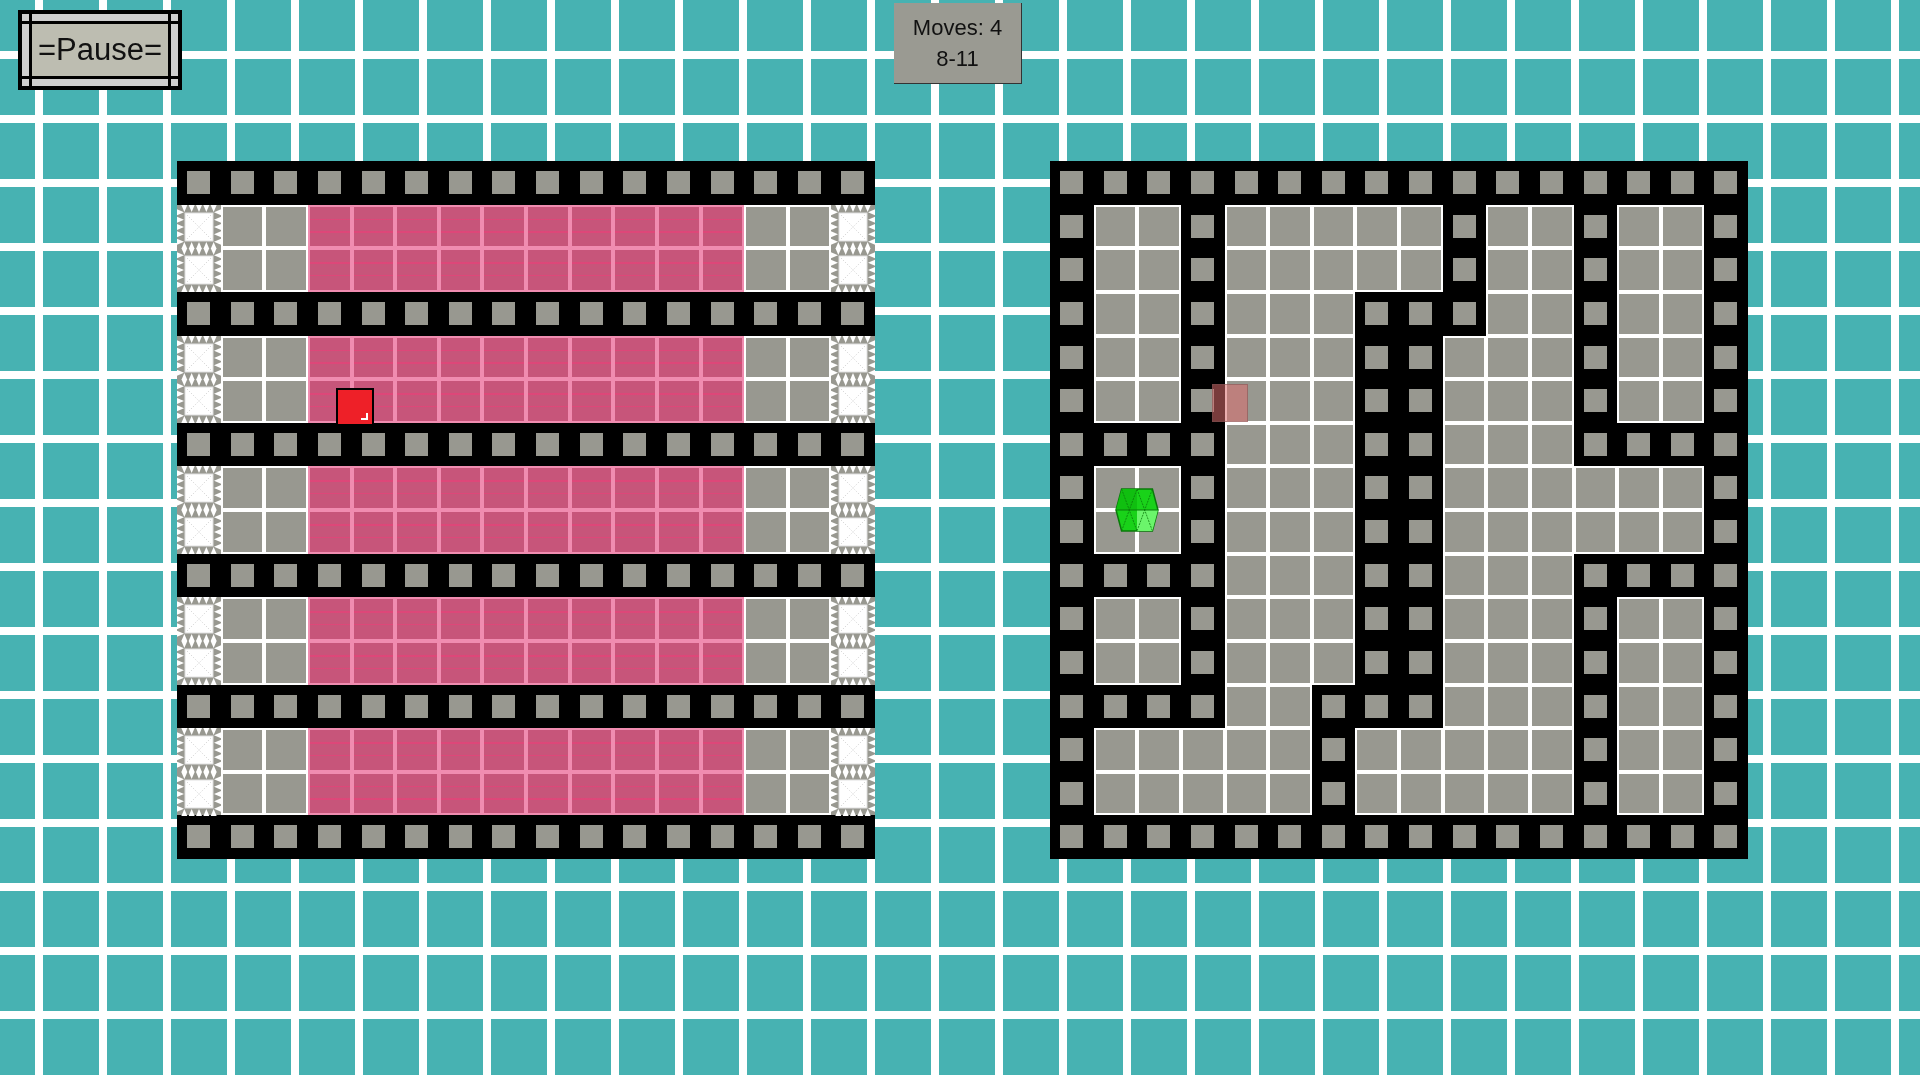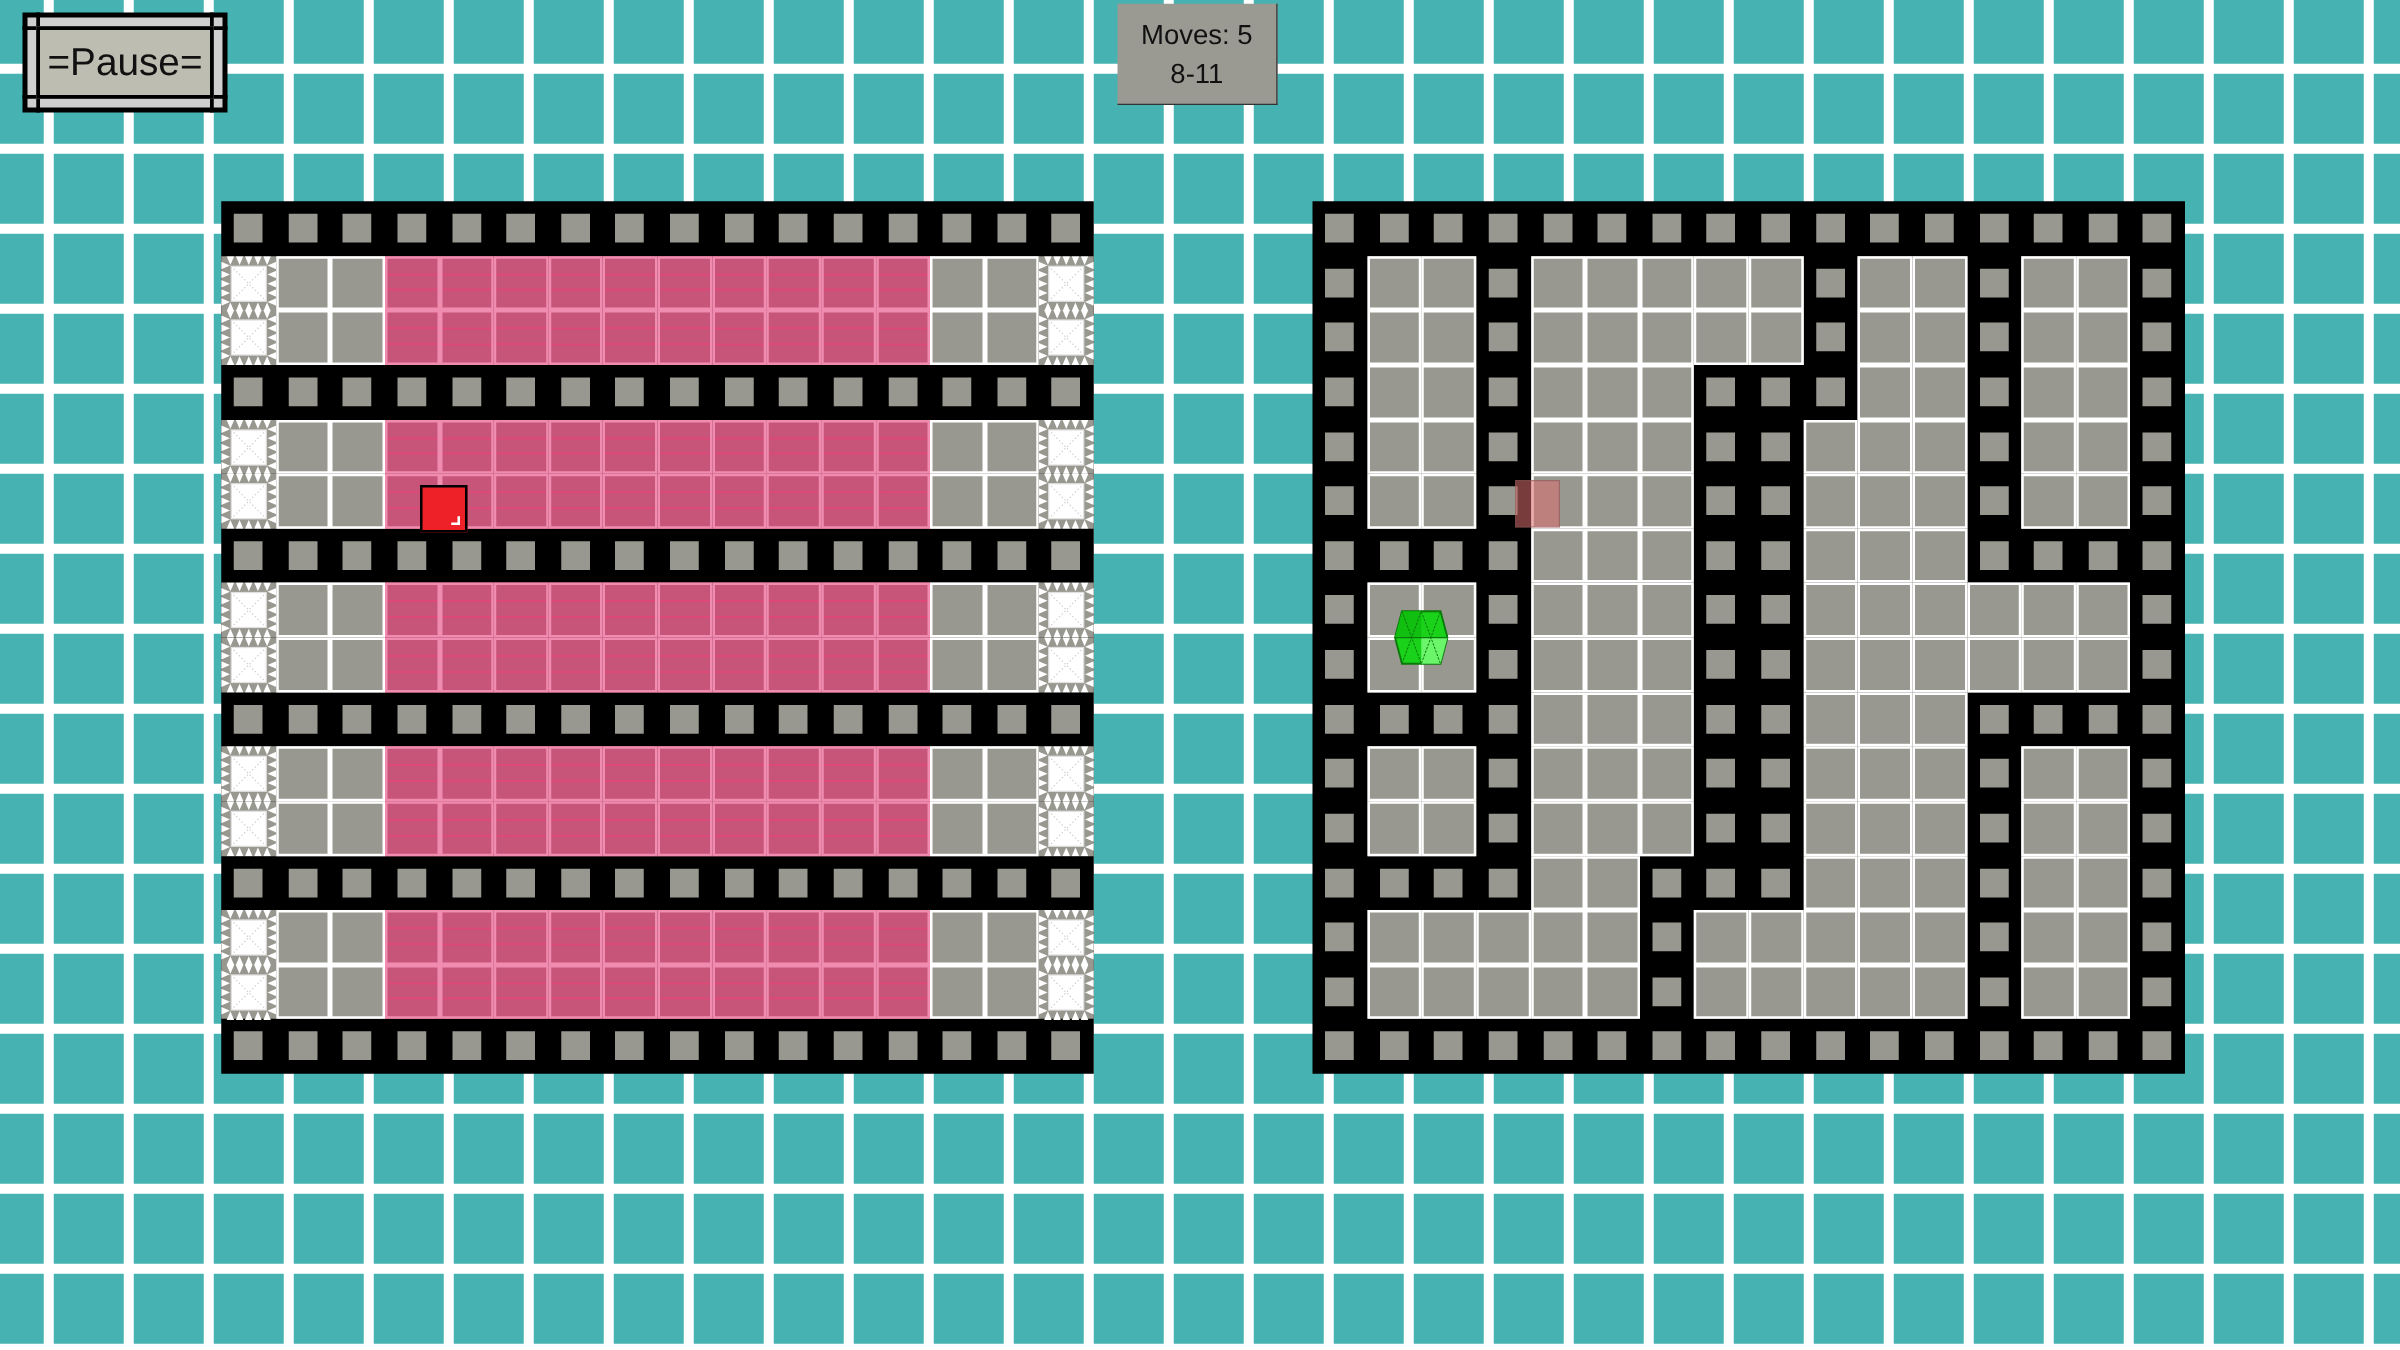--- a/index.html
+++ b/index.html
@@ -72,21 +72,21 @@
 <div class="pause-btn">
   <div class="frame"></div>
   <div class="vline" style="left:11px"></div>
   <div class="vline" style="right:11px"></div>
   <div class="hline" style="top:11px"></div>
   <div class="hline" style="bottom:11px"></div>
   <div class="inner">=Pause=</div>
 </div>
 
 <div class="moves-box">
-  <div>Moves: 5</div>
+  <div>Moves: 4</div>
   <div>8-11</div>
 </div>
 
 <div class="board" id="left-board" style="left:177px">
     <div class="cell wall" style="left: 0px; top: 0px; width: 43.625px; height: 43.625px;"></div>
     <div class="cell wall" style="left: 43.625px; top: 0px; width: 43.625px; height: 43.625px;"></div>
     <div class="cell wall" style="left: 87.25px; top: 0px; width: 43.625px; height: 43.625px;"></div>
     <div class="cell wall" style="left: 130.875px; top: 0px; width: 43.625px; height: 43.625px;"></div>
     <div class="cell wall" style="left: 174.5px; top: 0px; width: 43.625px; height: 43.625px;"></div>
     <div class="cell wall" style="left: 218.125px; top: 0px; width: 43.625px; height: 43.625px;"></div>

